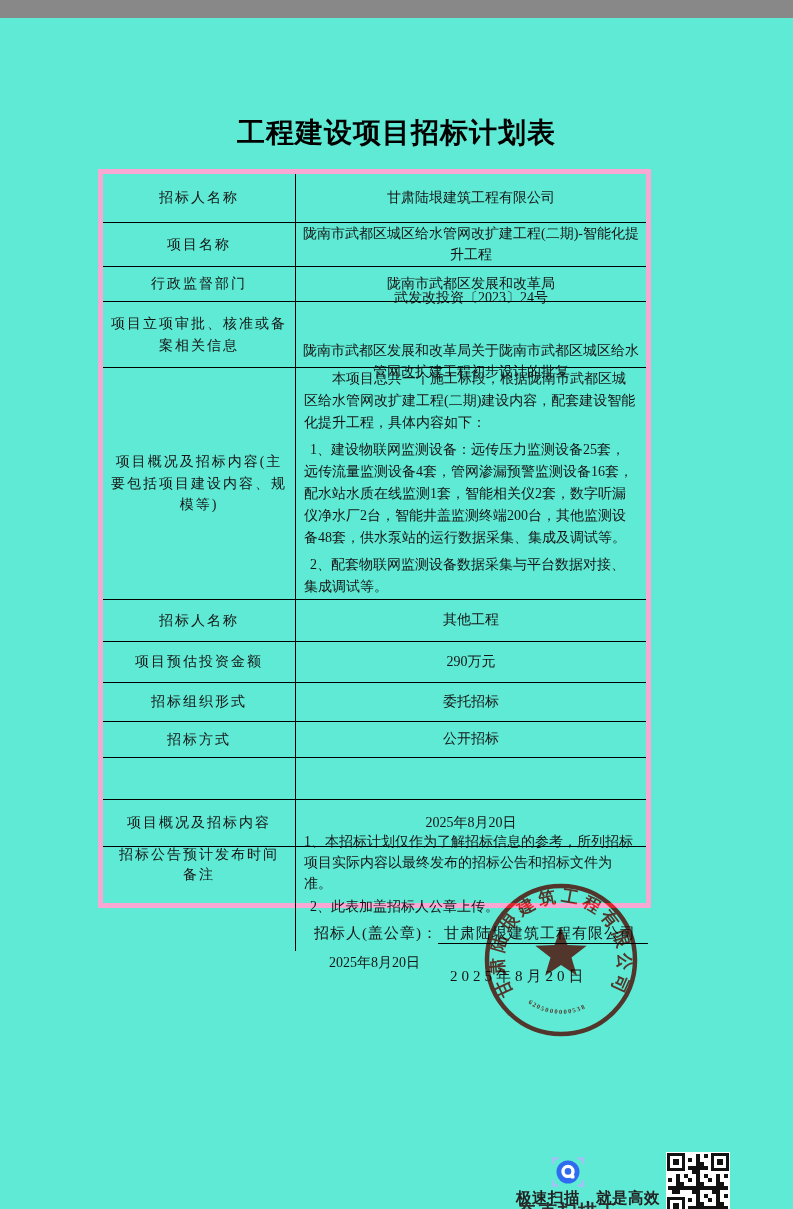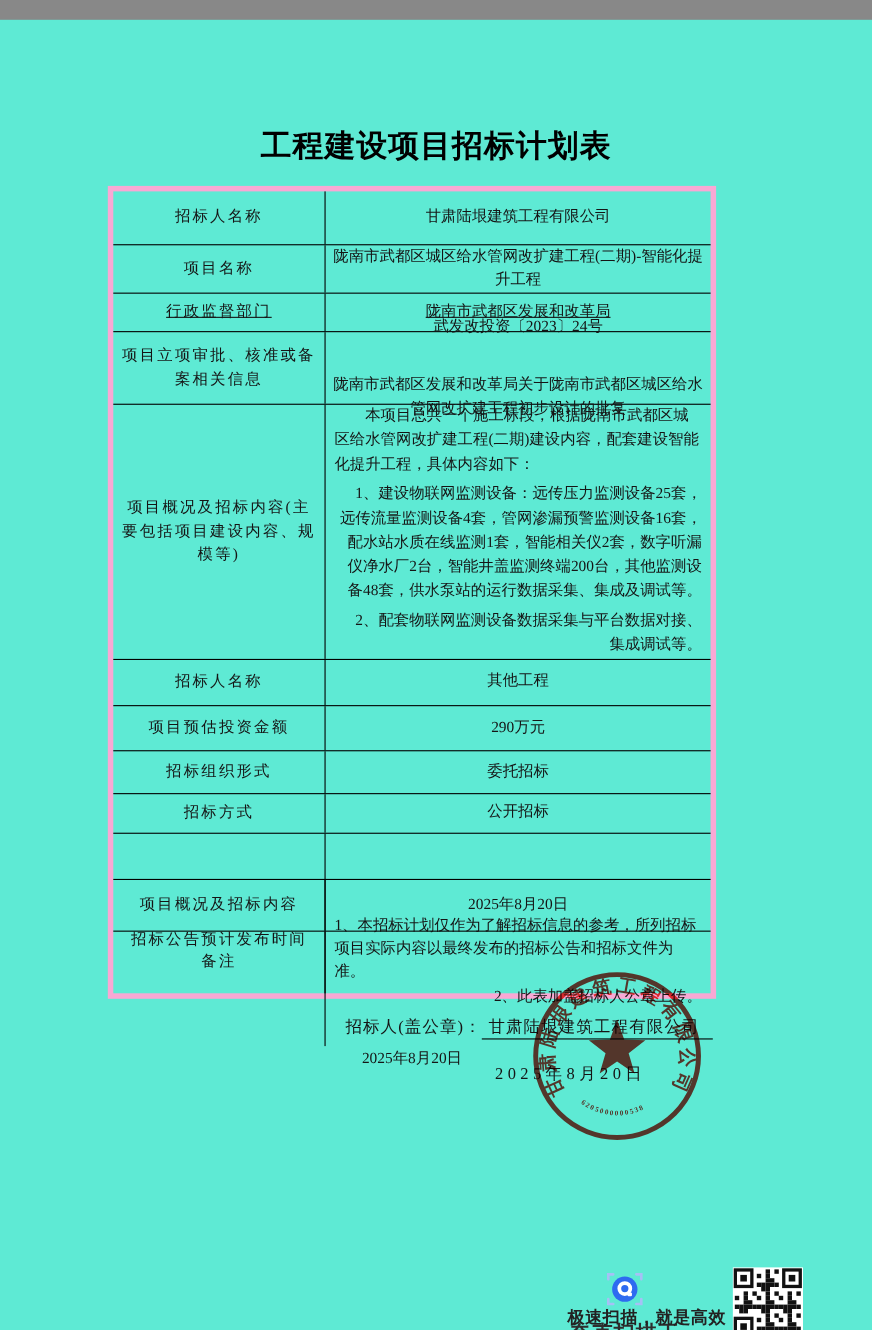--- a/index.html
+++ b/index.html
@@ -15,23 +15,23 @@
   .t-row + .t-row { border-top:1px solid #000; }
   .t-label { width:193px; flex:0 0 193px; border-right:1px solid #000;
     display:flex; align-items:center; justify-content:center; text-align:center;
     font-size:14px; letter-spacing:2px; line-height:1.55; padding:2px 6px; }
   .t-value { flex:1; display:flex; flex-direction:column; justify-content:center;
     font-size:14px; line-height:1.45; padding:2px 4px; }
   .t-value.center { text-align:center; }
   .t-value .vline { width:100%; }
   .t-value.leftpad { padding:4px 8px 6px 8px; text-align:left; line-height:22px; }
   .p-first { text-indent:2em; }
-  .p-num { text-indent:6px; margin-top:5px;text-align:right; }
+  .p-num { text-indent:6px; margin-top:5px; }
   .remark .p-num { margin-top:2px; }
-  .r0{height:48px;} .r1{height:44px;} .r2{height:35px;text-decoration:underline;} .r3{height:66px;}
+  .r0{height:48px;} .r1{height:44px;} .r2{height:35px;} .r3{height:66px;}
   .r4{height:232px;} .r5{height:42px;} .r6{height:41px;} .r7{height:39px;}
   .r8{height:36px;} .r9{height:42px;flex-direction:column;} .r10{height:47px;} .r11{height:57px;}
   .r3 .t-value { line-height:21px;gap:32px; }
   .r11 .t-value { line-height:21px; }
 
   .sign-line { position:absolute; left:314px; top:906px; font-size:15px; letter-spacing:1px; }
   .sign-name { border-bottom:1px solid #000; padding:0 12px 2px 6px; }
   .date-line { position:absolute; left:450px; top:949px; font-size:15px; letter-spacing:4px; }
 
   .seal { position:absolute; left:476px; top:857px; width:170px; height:170px;

